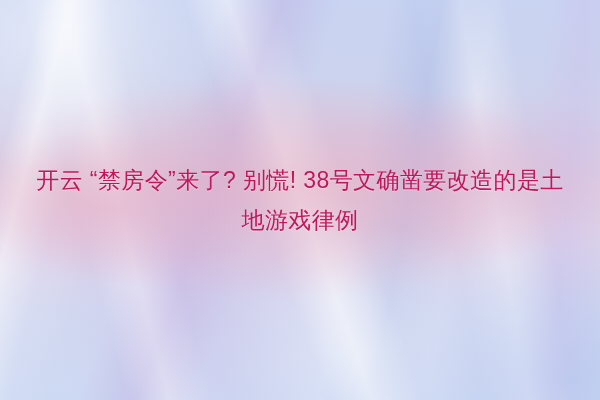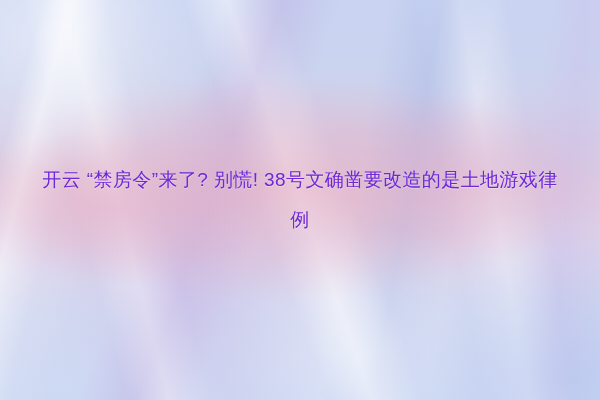--- a/index.html
+++ b/index.html
@@ -70,22 +70,22 @@
     height: 400px;
     display: flex;
     align-items: center;
     justify-content: center;
     box-sizing: border-box;
     padding: 0 34px;
   }
   .headline-text {
     width: 100%;
     text-align: center;
-    color: #6d28d9;
-    font-size: 19px;
+    color: #be185d;
+    font-size: 23px;
     line-height: 40px;
     letter-spacing: 0.4px;
     font-family: "Liberation Sans", "DejaVu Sans", sans-serif;
     text-shadow: 0 1px 1px rgba(255,255,255,0.35);
   }
   .watermark {
     position: absolute;
     left: 0;
     bottom: 3px;
     width: 600px;

